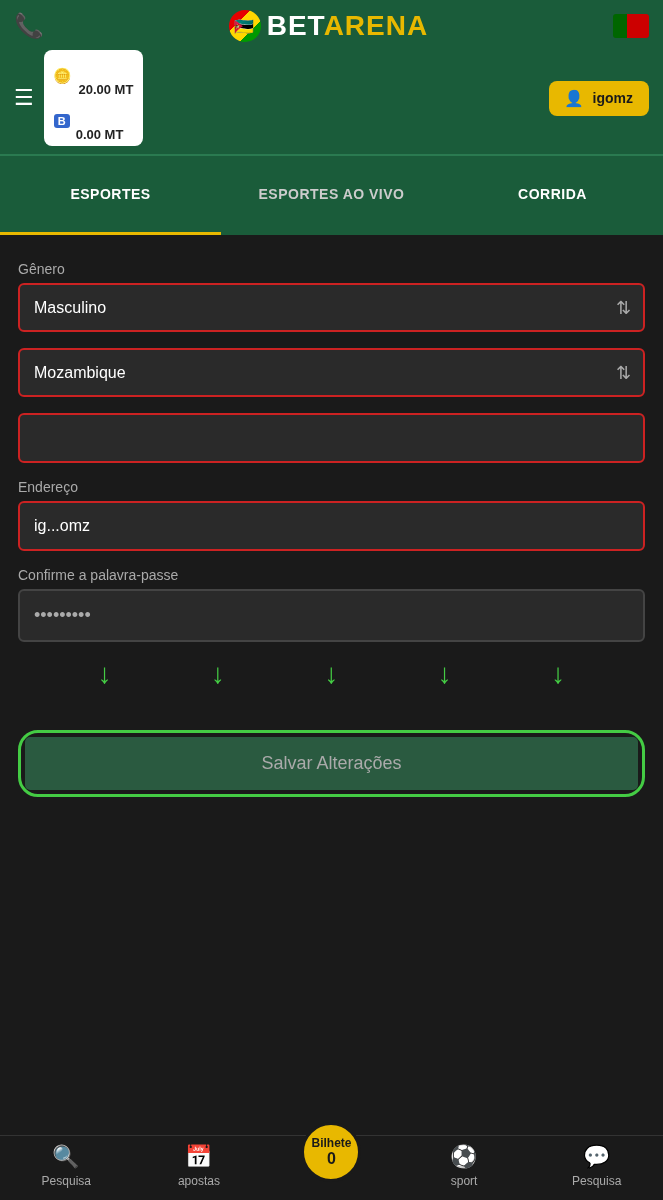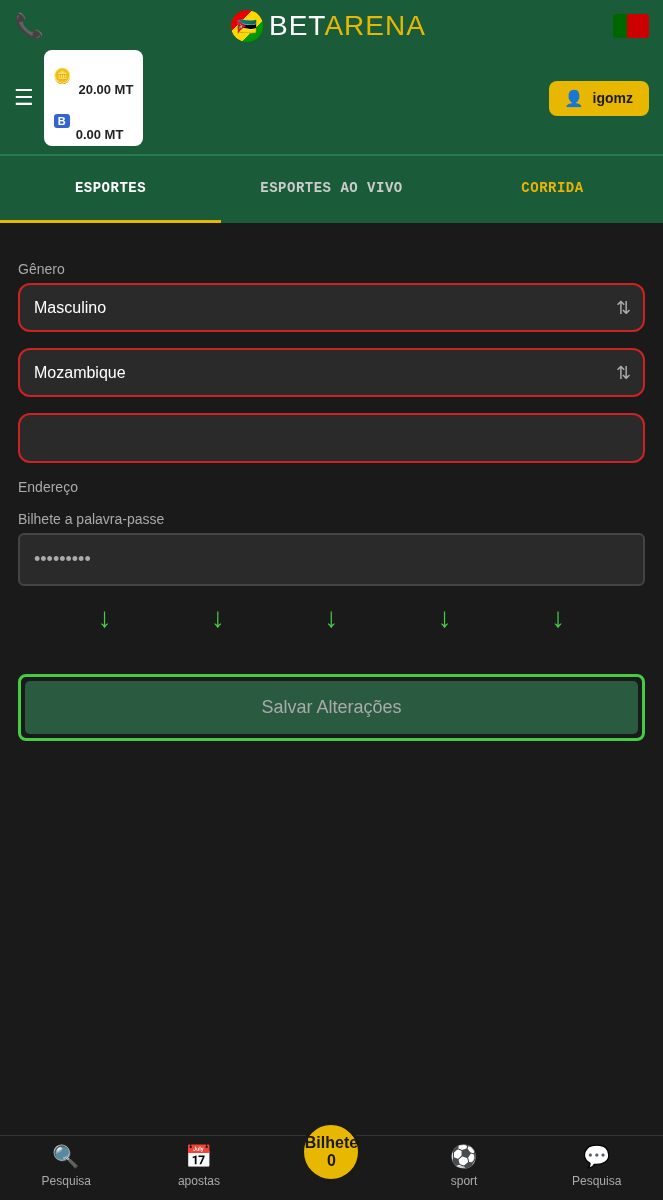--- a/index.html
+++ b/index.html
@@ -40,21 +40,21 @@
       border-radius: 50%;
       background: linear-gradient(135deg, #e60000 33%, #ffd700 33% 66%, #009900 66%);
       display: flex;
       align-items: center;
       justify-content: center;
       font-size: 16px;
       overflow: hidden;
     }
     .logo-text {
       font-size: 28px;
-      font-weight: 400;
+      font-weight: 700;
       letter-spacing: 1px;
     }
     .logo-bet { color: white; }
     .logo-arena { color: #e8b800; }
     .flag-pt {
       width: 36px;
       height: 24px;
       border-radius: 3px;
       overflow: hidden;
       display: flex;
@@ -122,61 +122,60 @@
     .user-icon { font-size: 16px; }
 
     
     .nav-tabs {
       background: #1a5c3a;
       display: flex;
       border-top: 2px solid #2a7a50;
     }
     .nav-tab {
       flex: 1;
-      padding: 24px 8px;
+      padding: 30px 8px;
       text-align: center;
       color: #ccc;
       font-size: 14px;
       font-weight: bold;
       cursor: pointer;
       text-transform: uppercase;
       letter-spacing: 0.5px;
       border-bottom: 3px solid transparent;
-      font-family: Liberation Mono, monospace;
     }
     .nav-tab.active {
       color: white;
       border-bottom: 3px solid #e8b800;
     }
     .nav-tab:last-child {
-      color: #eab308;
+      color: #ffffff;
       font-weight: 900;
     }
 
     
     .main-content {
       background: #1a1a1a;
       flex: 1;
-      padding: 38px 18px;
+      padding: 26px 18px;
     }
 
     .form-group {
       margin-bottom: 16px;
     }
     .form-label {
       color: #aaa;
       font-size: 14px;
       margin-bottom: 6px;
       display: block;
     }
     .form-select, .form-input {
       width: 100%;
       background: #2a2a2a;
       border: 2px solid #cc2222;
-      border-radius: 12px;
+      border-radius: 6px;
       color: white;
       font-size: 16px;
       padding: 14px 14px;
       appearance: none;
       -webkit-appearance: none;
       outline: none;
     }
     .select-wrapper {
       position: relative;
     }
@@ -211,21 +210,21 @@
     }
     .arrow-down {
       color: #44cc44;
       font-size: 28px;
       line-height: 1;
     }
 
     
     .save-btn-wrapper {
       border: 3px solid #44cc44;
-      border-radius: 8px;
+      border-radius: 20px;
       padding: 4px;
       margin-bottom: 20px;
       margin-top: 36px;
     }
     .save-btn {
       width: 100%;
       background: #2a5a40;
       border: none;
       border-radius: 5px;
       color: #aaa;
@@ -276,21 +275,21 @@
       flex-direction: column;
       align-items: center;
       justify-content: center;
       position: absolute;
       top: -30px;
       color: #1a1a1a;
       font-weight: bold;
       font-size: 13px;
       border: 3px solid #1a1a1a;
     }
-    .bilhete-text { font-size: 16px; font-weight: bold; }
+    .bilhete-text { font-size: 12px; font-weight: bold; }
     .bilhete-num { font-size: 16px; font-weight: 900; }
     .bilhete-spacer { height: 28px; }
   </style>
 </head>
 <body>
 
 <div class="header">
   <div class="header-top">
     <span class="phone-icon">📞</span>
     <div class="logo-container">
@@ -352,24 +351,25 @@
       <span class="select-arrow">⇅</span>
     </div>
   </div>
 
   <div class="form-group">
     <input class="form-select" type="text" value="" style="">
   </div>
 
   <div class="form-group">
     <label class="form-label">Endereço</label>
+    <input class="form-select" type="text" value="ig...omz" style="">
   </div>
 
   <div class="form-group">
-    <label class="form-label">Bilhete a palavra-passe</label>
+    <label class="form-label">Confirme a palavra-passe</label>
     <input class="form-input-normal" type="password" value="123456789" style="">
   </div>
 
   <div class="arrows-container">
     <span class="arrow-down">↓</span>
     <span class="arrow-down">↓</span>
     <span class="arrow-down">↓</span>
     <span class="arrow-down">↓</span>
     <span class="arrow-down">↓</span>
   </div>

